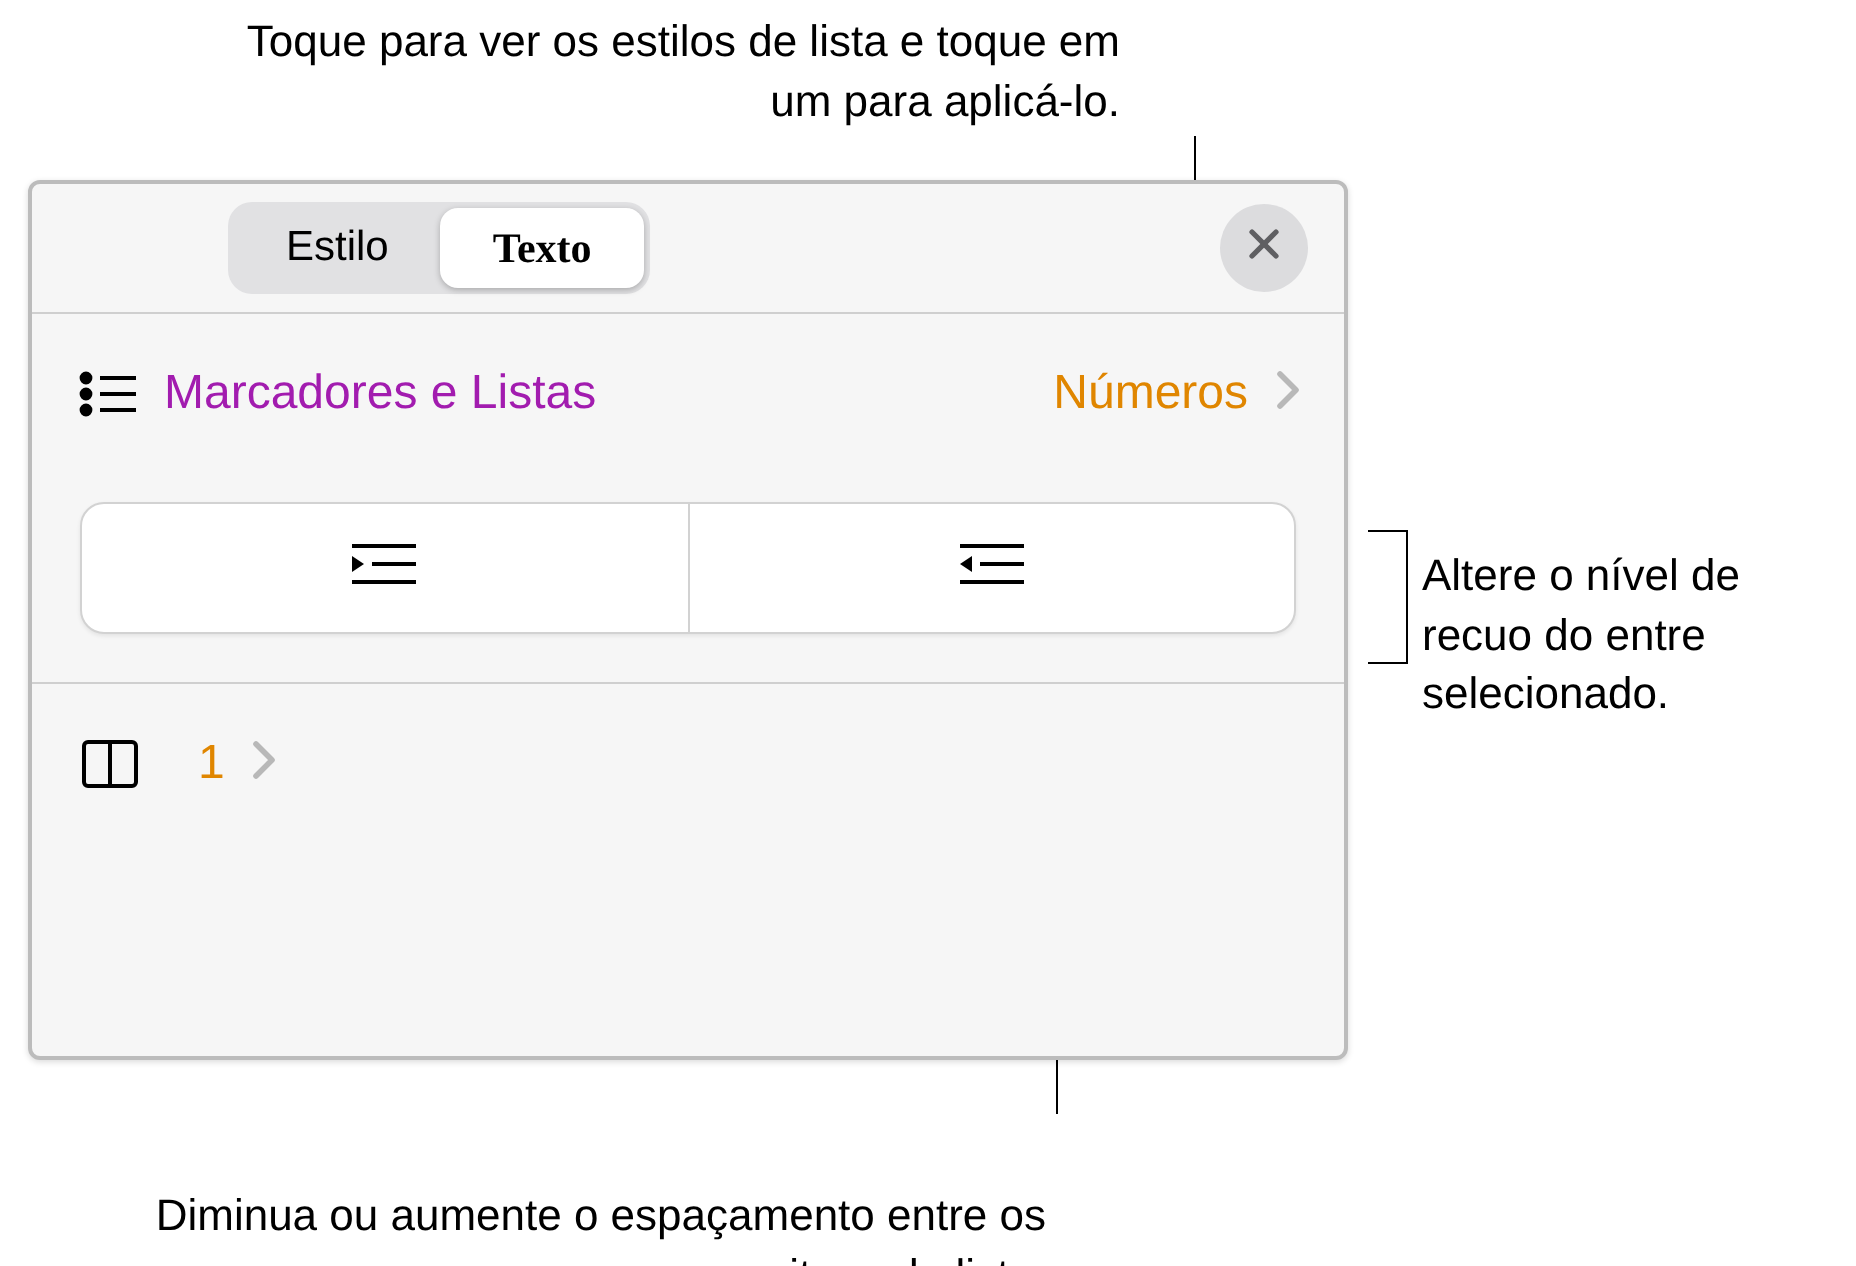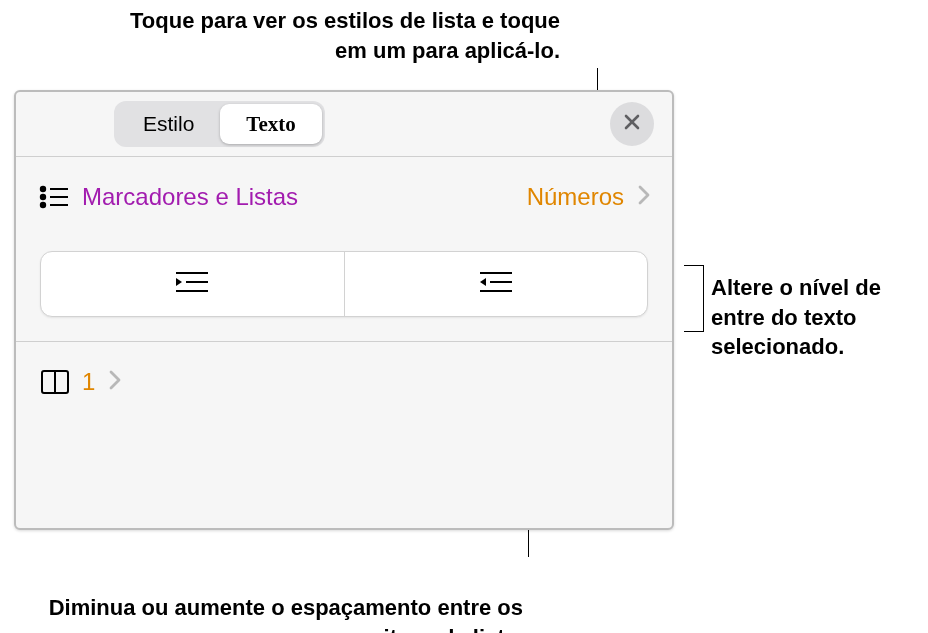--- a/index.html
+++ b/index.html
@@ -12,21 +12,20 @@
       background: #fff;
       width: 928px;
       height: 633px;
       position: relative;
     }
     .callout {
       position: absolute;
       font-size: 22px;
       color: #000;
       line-height: 1.35;
-      font-weight: bold;
     }
     .callout-top {
       top: 6px;
       left: 110px;
       width: 450px;
       text-align: right;
     }
     .callout-right {
       top: 273px;
       left: 711px;
@@ -125,20 +124,21 @@
     }
     .row-label {
       font-size: 24px;
       color: #a21caf;
       flex: 1;
     }
     .row-value {
       font-size: 24px;
       color: #e08600;
       margin-right: 14px;
+      margin-left: 17px;
     }
     .chevron {
       color: #b8b8b8;
     }
     .chevron svg {
       width: 12px;
       height: 20px;
     }
     .indent-section {
       padding: 14px 24px 24px 24px;
@@ -165,21 +165,21 @@
     }
     .indent-btn svg {
       width: 36px;
       height: 28px;
     }
   </style>
 </head>
 <body>
 
 <div class="callout callout-top">Toque para ver os estilos de lista e toque em um para aplicá-lo.</div>
-<div class="callout callout-right">Altere o nível de entre do texto selecionado.</div>
+<div class="callout callout-right">Altere o nível de recuo do entre selecionado.</div>
 <div class="callout callout-bottom">Diminua ou aumente o espaçamento entre os itens da lista.</div>
 
 <div class="leader" style="left:597px; top:68px; width:1px; height:122px;"></div>
 <div class="leader" style="left:684px; top:265px; width:20px; height:1px;"></div>
 <div class="leader" style="left:684px; top:331px; width:20px; height:1px;"></div>
 <div class="leader" style="left:703px; top:265px; width:1px; height:67px;"></div>
 <div class="leader" style="left:528px; top:422px; width:1px; height:135px;"></div>
 
 <div class="panel">
 

